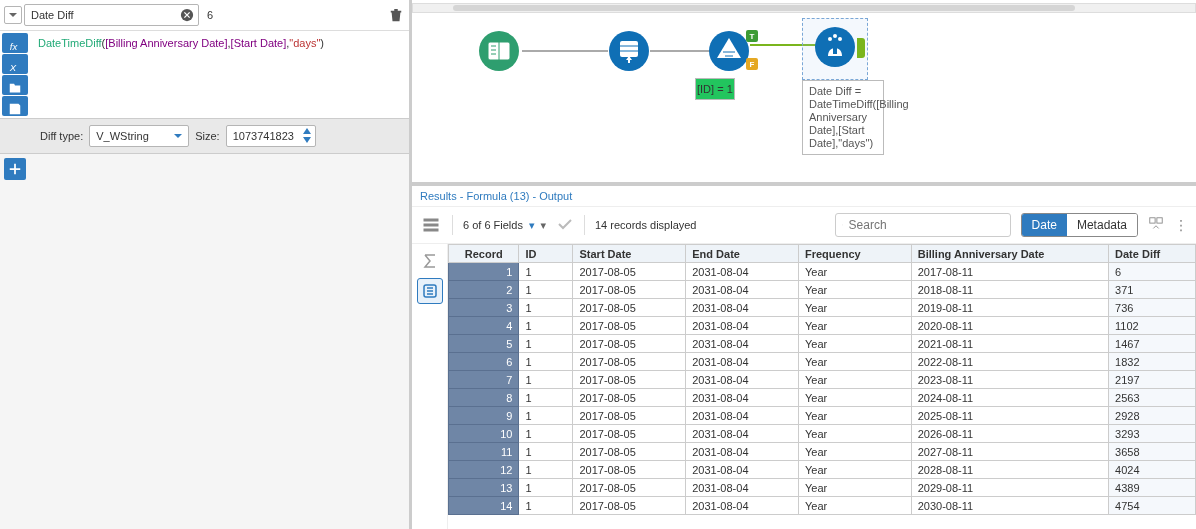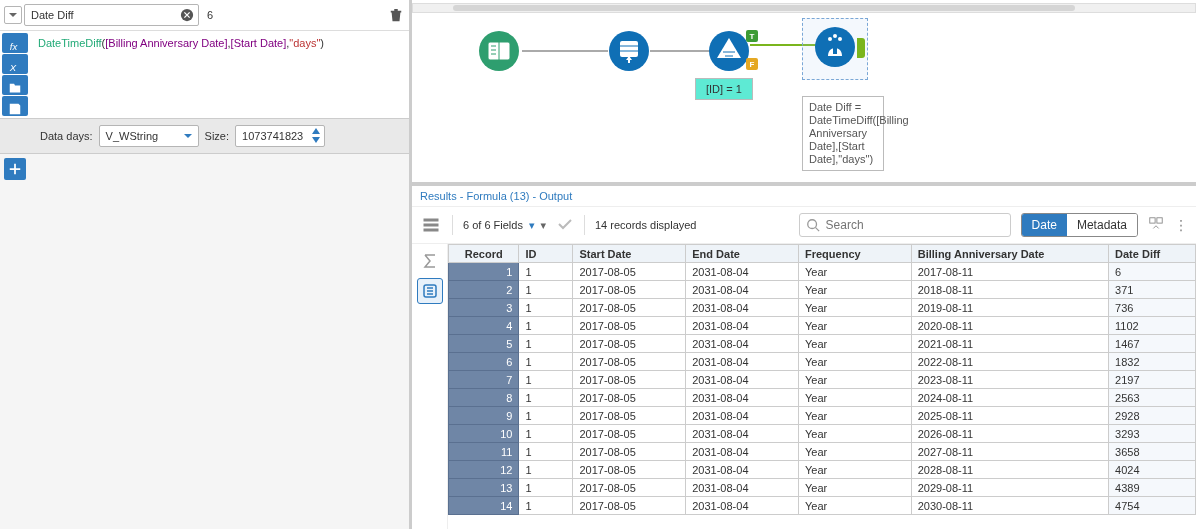--- a/index.html
+++ b/index.html
@@ -45,32 +45,32 @@
   .scrollbar-top{position:absolute;top:3px;left:0;right:0;height:10px;background:#f0f0f0;border:1px solid #ddd}
   .scrollbar-top .thumb{position:absolute;left:40px;right:120px;top:1px;bottom:1px;background:#d5d5d5;border-radius:3px}
   .node{position:absolute;width:42px;height:42px}
   .node svg{width:42px;height:42px}
   .wire{position:absolute;height:2px;background:#aaa}
   .wire.green{background:#7ab51d}
   .anchor{position:absolute;width:12px;height:12px;border-radius:2px;display:flex;align-items:center;justify-content:center;font-size:8px;font-weight:bold;color:#fff}
   .anchor.t{background:#3d9b35}
   .anchor.f{background:#e5a823}
   .anchor.out{background:#7ab51d;border-radius:0 3px 3px 0;width:8px;height:20px}
-  .id-box{position:absolute;border:1px solid #bbb;padding:4px 10px;background:#5eead4;font-size:11px}
+  .id-box{position:absolute;border:1px solid #bbb;padding:4px 1px;background:#22c55e;font-size:11px}
   .note{position:absolute;border:1px solid #bbb;background:#fff;padding:4px 6px;font-size:11px;line-height:13px;width:82px;color:#555}
   
   .results{flex:1;display:flex;flex-direction:column;border-top:1px solid #ccc}
   .res-title{padding:4px 8px;color:#2f7bbf;background:#fff}
   .res-toolbar{display:flex;align-items:center;gap:10px;padding:6px 8px;background:#fff;border-bottom:1px solid #eee;border-top:1px solid #eee}
   .res-icon{width:22px;height:22px;display:flex;align-items:center;justify-content:center}
   .res-icon svg{width:18px;height:18px;fill:#888;stroke:#888}
   .divider{width:1px;height:20px;background:#ddd}
   .fields-dd{display:flex;align-items:center;gap:6px}
   .check svg{width:18px;height:18px;fill:#bbb}
-  .search{display:flex;align-items:center;border:1px solid #ccc;border-radius:3px;padding:2px 6px;width:212px;margin-left:auto;height:24px}
+  .search{display:flex;align-items:center;border:1px solid #ccc;border-radius:3px;padding:2px 6px;width:176px;margin-left:auto;height:24px}
   .search svg{width:14px;height:14px;fill:#999;margin-right:6px}
   .search input{border:none;outline:none;flex:1;font-size:12px;color:#666}
   .dm-toggle{display:flex;border:1px solid #888;border-radius:3px;overflow:hidden}
   .dm-toggle div{padding:4px 10px;font-size:12px}
   .dm-toggle .active{background:#2f7bbf;color:#fff}
   .dm-toggle .inactive{background:#fff;color:#333}
   .cell-icon svg{width:16px;height:16px;fill:#888;stroke:#888}
   
   .grid-wrap{flex:1;display:flex;overflow:hidden}
   .grid-side{width:36px;display:flex;flex-direction:column;background:#fff;border-right:1px solid #eee;padding-top:4px;gap:4px;align-items:center}
@@ -135,21 +135,21 @@
             <svg viewBox="0 0 16 16">
               <path d="M2 2h10l2 2v10H2zM4 3h6v4H4zM4 10h8v4H4z"></path>
             </svg>
           </div>
       </div>
       <div class="formula-text">
         <span class="fn">DateTimeDiff</span><span class="paren">(</span><span class="fld">[Billing Anniversary Date]</span><span class="paren">,</span><span class="fld">[Start Date]</span><span class="paren">,</span><span class="str">"days"</span><span class="paren">)</span>
       </div>
     </div>
     <div class="dtype-row">
-      <span>Data days:</span>
+      <span>Diff type:</span>
       <div class="dropdown" style="width:100px">
         <span>V_WString</span>
         <span class="dd-arrow" style="margin-left:auto"><svg viewBox="0 0 8 8">
               <path d="M0 2l4 4 4-4z"></path>
             </svg></span>
       </div>
       <span>Size:</span>
       <div style="position:relative">
         <input class="size-input" value="1073741823" style="">
         <div class="spinner">
@@ -224,21 +224,21 @@
         <svg viewBox="0 0 42 42">
             <circle cx="21" cy="21" r="20" fill="#0f6fb5"></circle>
             <path d="M14 30c0-6 4-8 7-8s7 2 7 8H14z" fill="#fff"></path>
             <circle cx="16" cy="13" r="2" fill="#fff"></circle>
             <circle cx="26" cy="13" r="2" fill="#fff"></circle>
             <circle cx="21" cy="10" r="2" fill="#fff"></circle>
             <rect x="19" y="22" width="4" height="6" fill="#0f6fb5"></rect>
           </svg>
       </div>
       <div class="anchor out" style="left:445px;top:38px"></div>
-      <div class="note" style="left:390px;top:96px">Date Diff = DateTimeDiff([Billing Anniversary Date],[Start Date],"days")</div>
+      <div class="note" style="left:390px;top:80px">Date Diff = DateTimeDiff([Billing Anniversary Date],[Start Date],"days")</div>
     </div>
 
     <div class="results">
       <div class="res-title">Results - Formula (13) - Output</div>
       <div class="res-toolbar">
         <div class="res-icon">
             <svg viewBox="0 0 18 18">
               <rect x="2" y="3" width="14" height="2"></rect>
               <rect x="2" y="8" width="14" height="2"></rect>
               <rect x="2" y="13" width="14" height="2"></rect>

